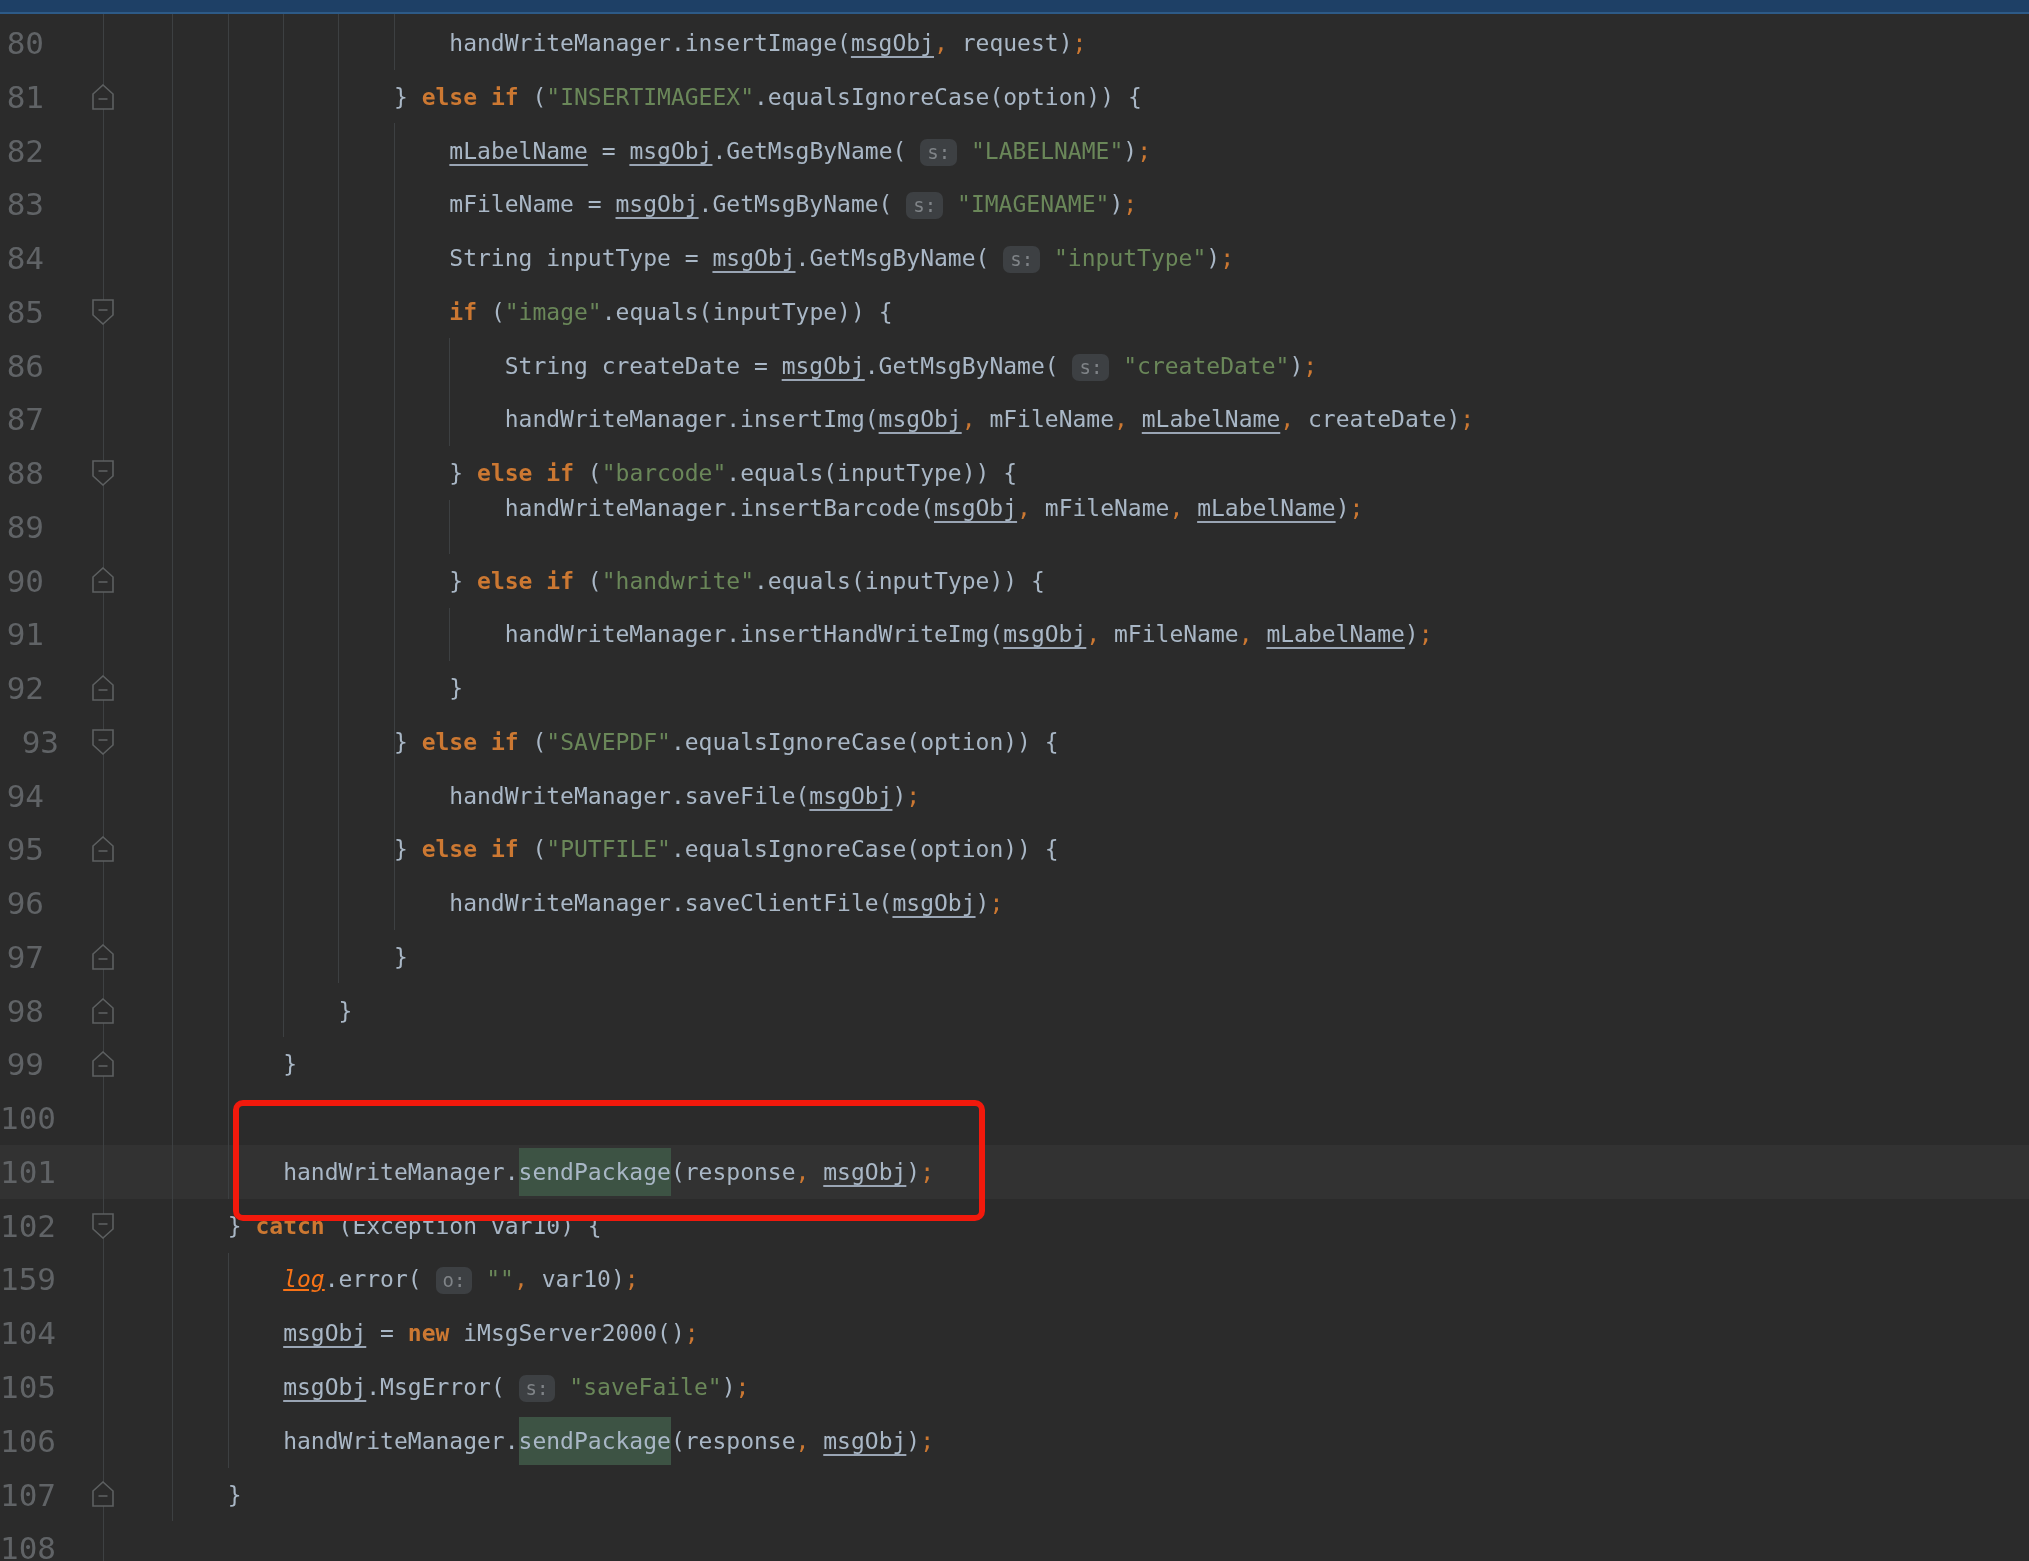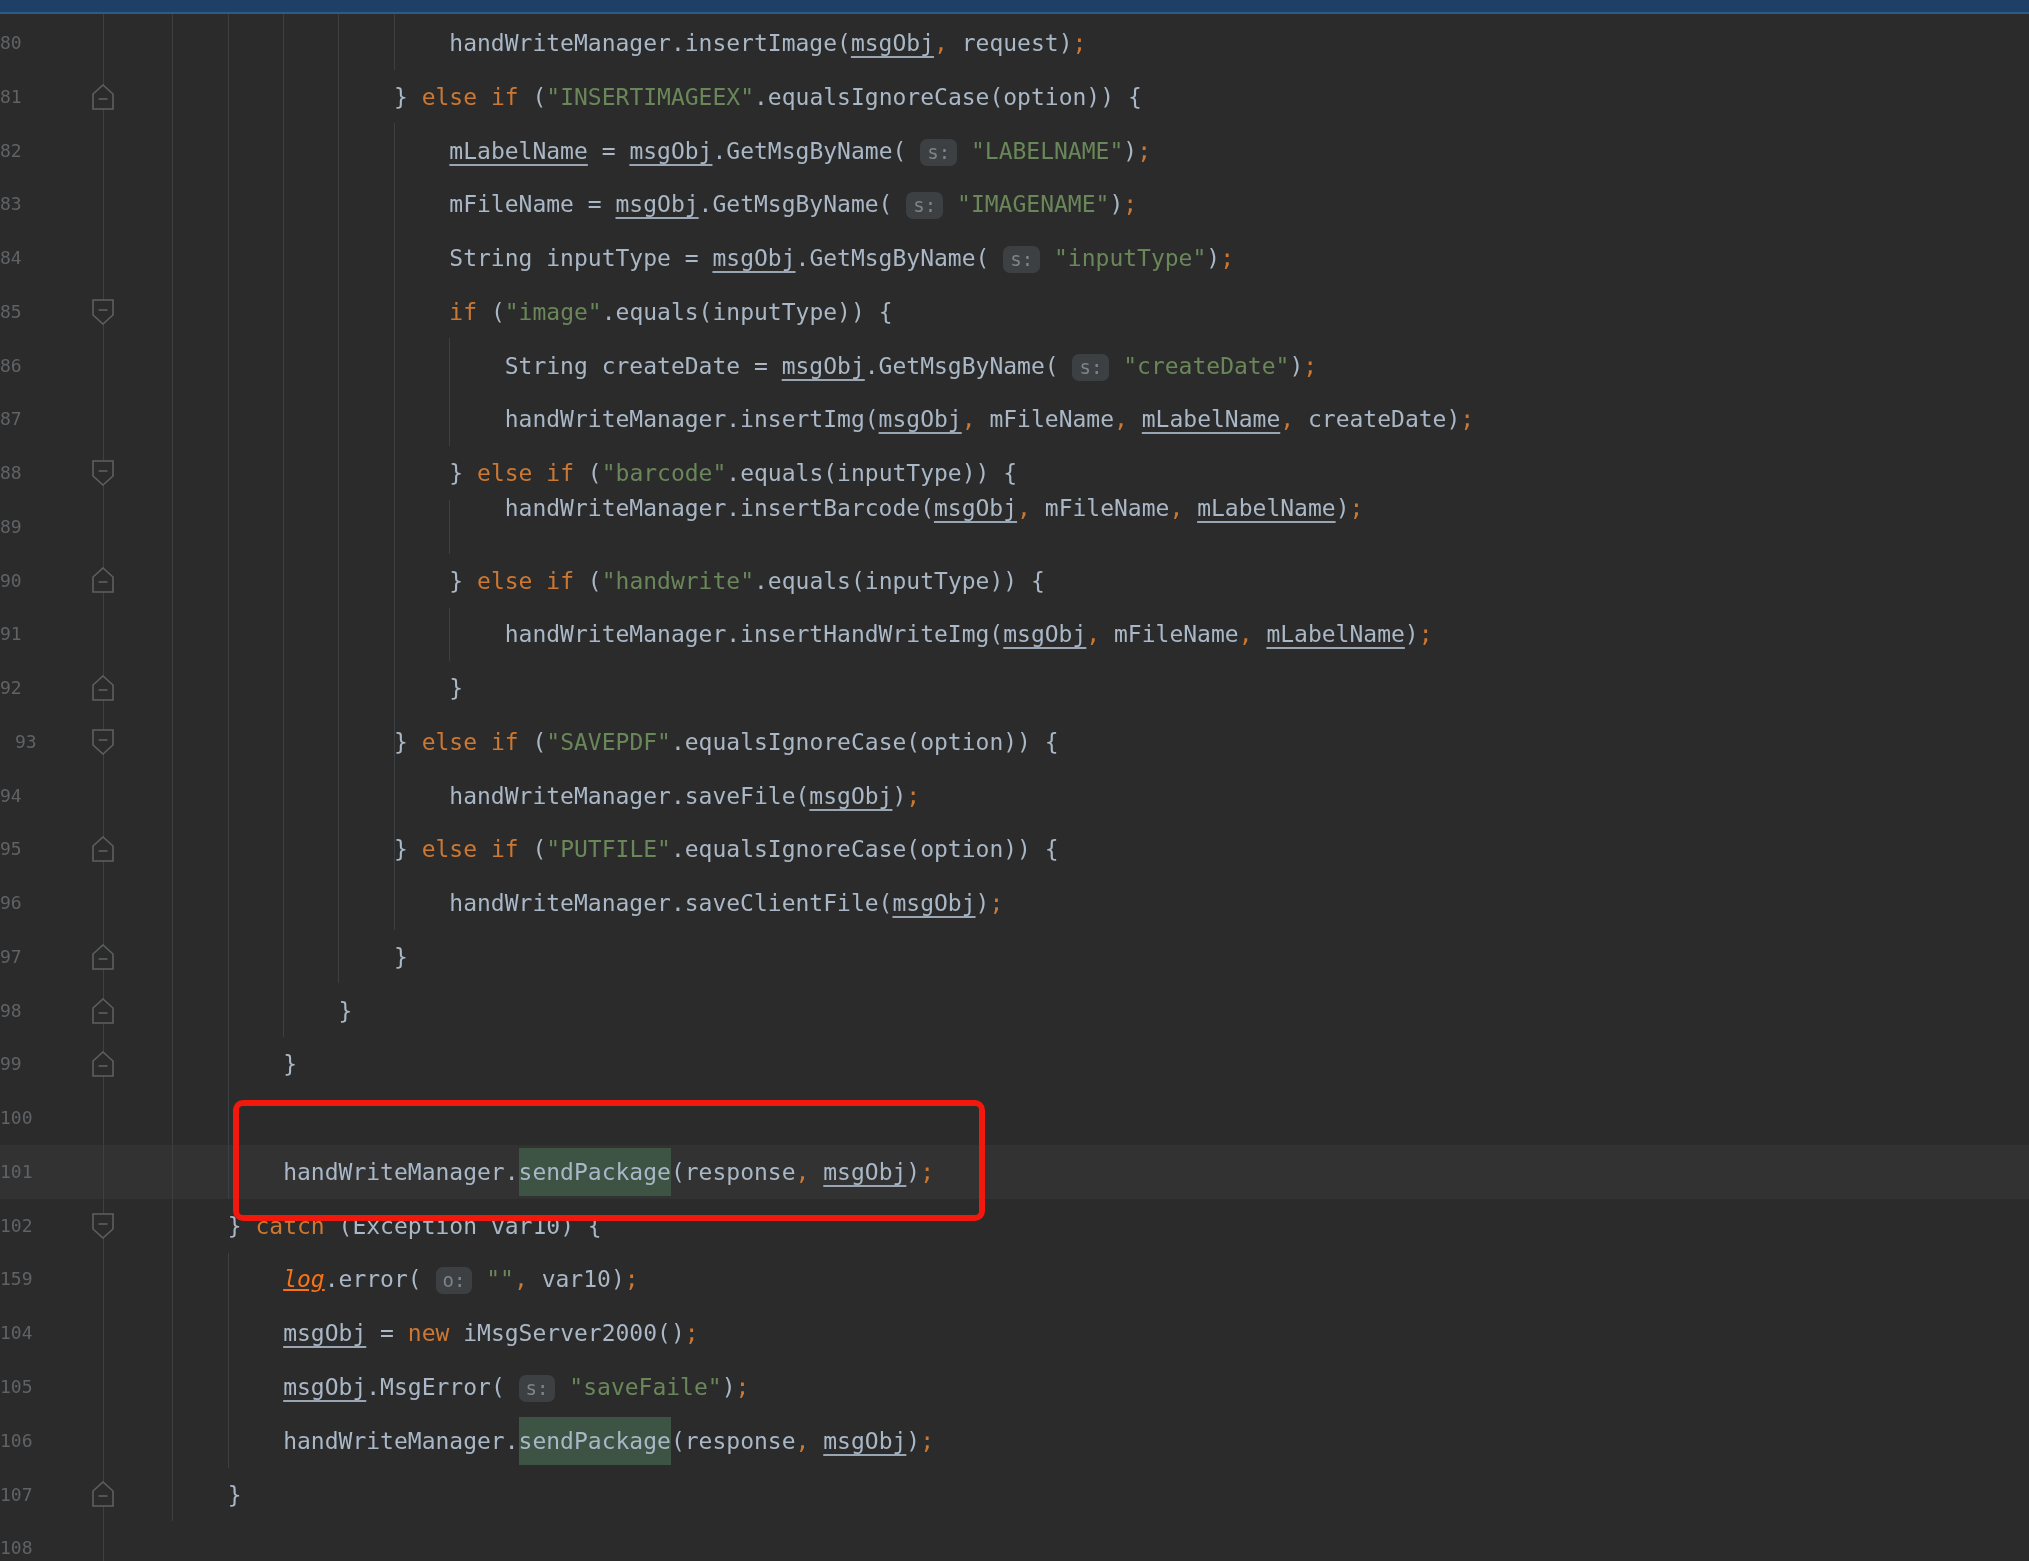--- a/index.html
+++ b/index.html
@@ -4,27 +4,27 @@
 <style>
   html,body{margin:0;padding:0;background:#1e1e1e;}
   .screen{position:relative;width:2029px;height:1561px;overflow:hidden;
           background:#2b2b2b;font-family:"DejaVu Sans Mono","Liberation Mono",monospace;}
   .top-bar{position:absolute;left:0;top:0;width:2029px;height:12px;background:#1e4066;
            border-bottom:2px solid #2d5a87;z-index:30;}
   .editor{position:absolute;left:0;top:0;width:2029px;height:1561px;}
   .line-band{position:absolute;left:0;width:2029px;height:54px;background:#323232;z-index:1;}
   .guide{position:absolute;width:1px;background:#3d4042;z-index:2;}
   .fold-line{position:absolute;left:103px;top:14px;width:1px;height:1547px;background:#3e4143;z-index:2;}
-  .gutter-num{position:absolute;left:0;width:44px;text-align:left;font-size:18px;
+  .gutter-num{position:absolute;left:0;width:44px;text-align:right;font-size:31px;
               color:#606366;height:54px;line-height:54px;z-index:3;}
   .fold-marker{position:absolute;left:92px;width:22px;height:26px;z-index:4;}
   .code-line{position:absolute;left:117px;height:54px;line-height:54px;font-size:23px;
              color:#a9b7c6;white-space:pre;z-index:5;}
   .tok-p{color:#a9b7c6;}
-  .tok-k{color:#cc7832;}
+  .tok-k{color:#cc7832;font-weight:bold;}
   .tok-s{color:#6a8759;}
   .tok-o{color:#cc7832;}
   .tok-f{color:#a9b7c6;text-decoration:underline;text-decoration-thickness:2px;
          text-underline-offset:5px;text-decoration-color:#9aa5b4;}
   .tok-l{color:#f97316;font-style:italic;text-decoration:underline;}
   .tok-g{background:#3d5344;padding:11px 0;}
   .tok-h{background:#3d4043;color:#7f8387;font-size:19px;border-radius:7px;
          padding:2px 7px 3px 7px;}
   .red-box{position:absolute;left:233px;top:1100px;width:752px;height:121px;
            border:6px solid #f2190c;border-radius:10px;z-index:20;box-sizing:border-box;}

